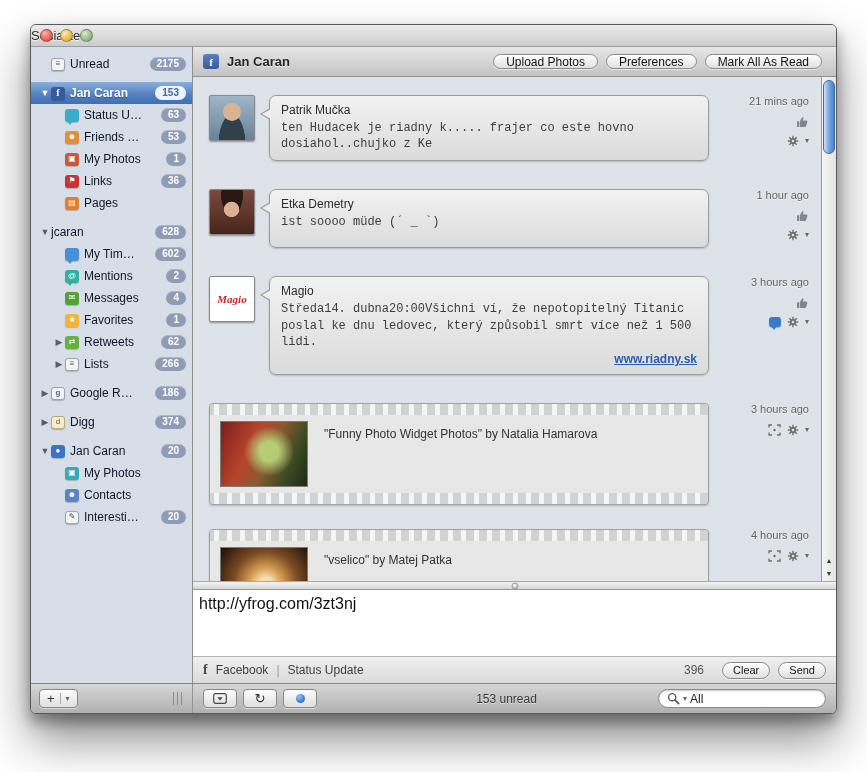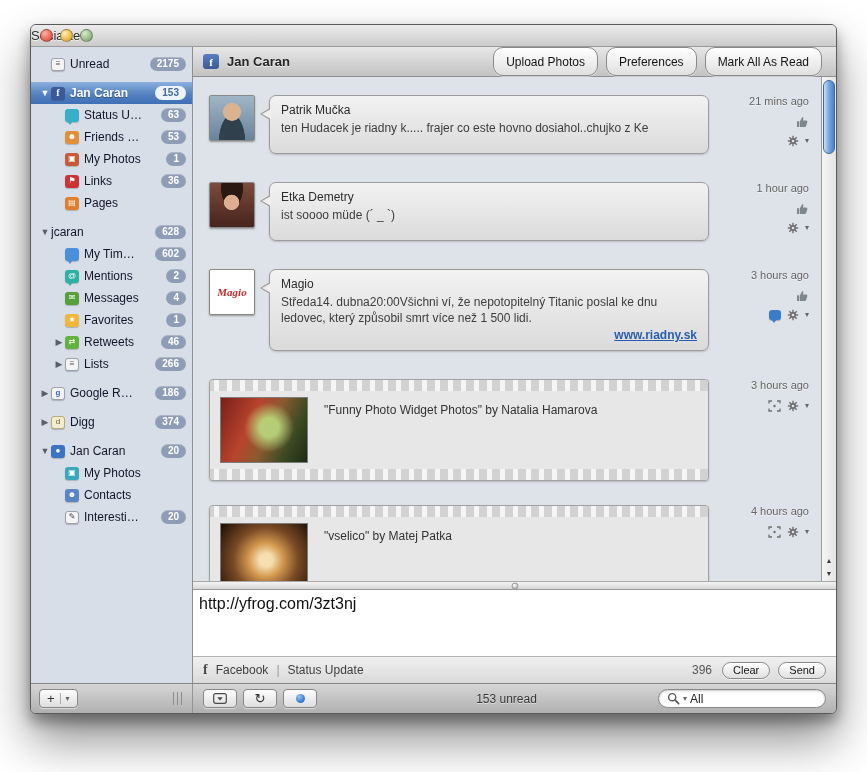--- a/index.html
+++ b/index.html
@@ -68,21 +68,21 @@
   
   .main { flex:1; display:flex; flex-direction:column; min-width:0; }
   .mheader { flex:0 0 30px; background:linear-gradient(#e7e7e7,#c3c3c3);
              border-bottom:1px solid #8f8f8f; display:flex; align-items:center;
              gap:8px; padding:0 14px 0 10px; }
   .hicon { width:16px; height:15px; border-radius:3px; color:#fff; font-weight:bold;
            background:linear-gradient(#5a7fc0,#3b5998); font-size:11px;
            font-family:"Liberation Serif",serif; display:flex; align-items:center; justify-content:center; }
   .htitle { font-size:13px; font-weight:bold; color:#262626; text-shadow:0 1px 0 rgba(255,255,255,.6); }
   .hspacer { flex:1; }
-  .pill { height:29px; border-radius:10px; border:1px solid #898989; font-size:12px; color:#141414;
+  .pill { height:15px; border-radius:10px; border:1px solid #898989; font-size:12px; color:#141414;
           background:linear-gradient(#ffffff,#e0e0e0); padding:0 12px;
           display:inline-flex; align-items:center; box-shadow:0 1px 0 rgba(255,255,255,.55); }
   .pill.small { height:17px; font-size:11px; padding:0 10px; }
 
   
   .feedwrap { flex:1; display:flex; min-height:0; }
   .feed { flex:1; min-width:0; overflow:hidden; padding:18px 8px 0 16px;
           display:flex; flex-direction:column; }
   .fitem { display:flex; flex:0 0 auto; margin-bottom:28px; }
   .fitem.photo { margin-bottom:24px; }
@@ -100,21 +100,21 @@
   .av3 .mlogo { color:#c22b2b; font-family:"Liberation Serif",serif; font-weight:bold;
                 font-style:italic; font-size:11px; }
   .bubble { flex:1; margin:0 12px 0 14px; min-height:34px; position:relative;
             background:linear-gradient(#f2f2f2,#dbdbdb); border:1px solid #9c9c9c;
             border-radius:7px; padding:7px 11px 8px; box-shadow:0 1px 2px rgba(0,0,0,.18); }
   .bubble::before { content:""; position:absolute; left:-10px; top:12px;
                     border:6px solid transparent; border-left:0; border-right:10px solid #9c9c9c; }
   .bubble::after  { content:""; position:absolute; left:-8px; top:13px;
                     border:5px solid transparent; border-left:0; border-right:9px solid #f0f0f0; }
   .author { font-size:12px; font-weight:normal; color:#2b2b2b; margin-bottom:3px; }
-  .stext  { font-size:12px; color:#3d3d3d; line-height:1.35; }
+  .stext  { font-size:12px; color:#3d3d3d; line-height:1.35;font-family:Liberation Mono, monospace; }
   .slink  { display:block; text-align:right; font-size:12px; font-weight:bold;
             color:#2a5db0; text-decoration:underline; margin-top:2px; }
   .meta { flex:0 0 92px; display:flex; flex-direction:column; align-items:flex-end; padding-right:4px; }
   .time { font-size:11px; color:#646464; margin-bottom:9px; text-shadow:0 1px 0 rgba(255,255,255,.6); }
   .mrow { display:flex; align-items:center; gap:6px; margin-bottom:7px; }
   .mico { display:inline-flex; align-items:center; line-height:0; }
   .dd { font-size:8px; color:#666; line-height:1; }
   .cbubble { width:12px; height:10px; border-radius:3px; background:#3a7cc8; position:relative;
              box-shadow:0 1px 1px rgba(0,0,0,.25); }
   .cbubble::after { content:""; position:absolute; left:2px; bottom:-3px;
@@ -155,21 +155,21 @@
             width:7px; height:7px; border-radius:50%; border:1px solid #9a9a9a;
             background:radial-gradient(circle at 35% 30%, #ffffff, #c4c4c4 60%, #8e8e8e); }
   .compose { flex:0 0 66px; background:#fff; padding:3px 4px; }
   .cinput { width:100%; height:100%; border:none; outline:none; resize:none;
             font-size:16px; font-family:"Liberation Sans","DejaVu Sans",sans-serif; color:#101010; }
   .cactions { flex:0 0 27px; background:linear-gradient(#f0f0f0,#dadada); border-top:1px solid #b4b4b4;
               display:flex; align-items:center; gap:8px; padding:0 10px; font-size:12px; color:#3e3e3e; }
   .fbicon { font-family:"Liberation Serif",serif; font-weight:bold; font-size:14px; color:#4a4a4a; }
   .cdivider { color:#9a9a9a; }
   .cspacer { flex:1; }
-  .ccount { color:#555; margin-right:2px; }
+  .ccount { color:#555; margin-right:10px; }
 
   
   .btoolbar { flex:0 0 30px; background:linear-gradient(#d6d6d6,#b0b0b0);
               border-top:1px solid #868686; display:flex; }
   .bleft { flex:0 0 162px; border-right:1px solid #949494; display:flex; align-items:center; padding:0 8px; }
   .addbtn { height:19px; border-radius:4px; border:1px solid #878787; padding:0 7px;
             background:linear-gradient(#fdfdfd,#dedede); display:inline-flex; align-items:center; gap:5px;
             font-size:13px; color:#333; box-shadow:0 1px 0 rgba(255,255,255,.5); }
   .addsep { width:1px; height:11px; background:#aaa; }
   .ghandle { margin-left:auto; width:11px; height:13px;
@@ -286,21 +286,21 @@
         <span class="disc"></span>
         <span class="sicon ic-fav">★</span>
         <span class="slabel">Favorites</span>
         <span class="badge">1</span>
       </div>
 
       <div class="srow lvl1">
         <span class="disc">▶</span>
         <span class="sicon ic-rt">⇄</span>
         <span class="slabel">Retweets</span>
-        <span class="badge">46</span>
+        <span class="badge">62</span>
       </div>
 
       <div class="srow lvl1">
         <span class="disc">▶</span>
         <span class="sicon ic-light">≡</span>
         <span class="slabel">Lists</span>
         <span class="badge">266</span>
       </div>
 
       <div class="srow grp">

